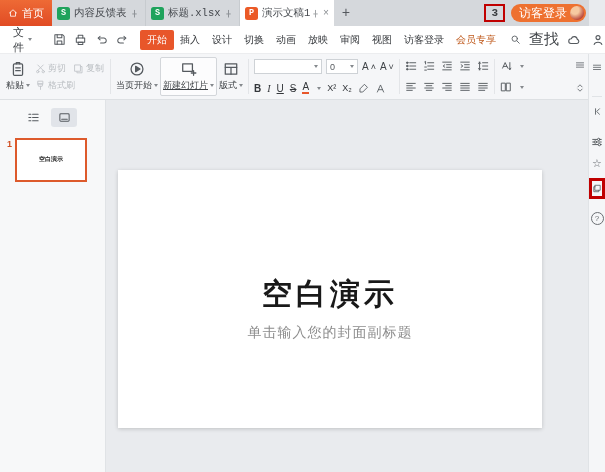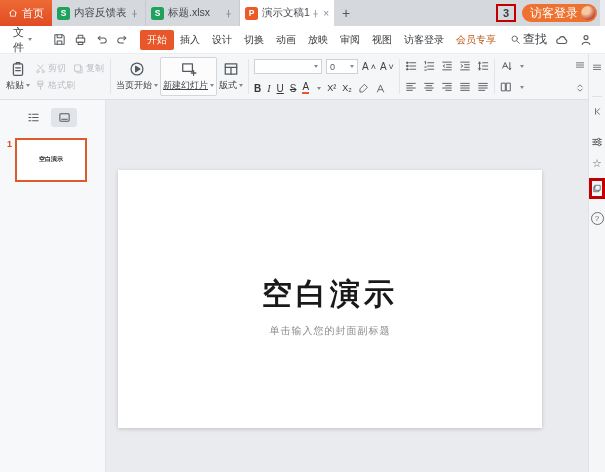--- a/index.html
+++ b/index.html
@@ -2,21 +2,21 @@
 <html><head>
 <meta charset="utf-8">
 <style>
   html,body{margin:0;padding:0;background:#fff;}
   .app{position:relative;width:605px;height:472px;background:#e9ebee;font-family:"Liberation Sans","DejaVu Sans",sans-serif;color:#3f4347;overflow:hidden;}
   svg.ic{stroke:#555a5f;fill:none;stroke-width:1.1;stroke-linecap:round;stroke-linejoin:round;display:block;}
   svg.ic.dis{stroke:#c0c4c8;}
   .cd{display:inline-block;width:0;height:0;border-left:2.5px solid transparent;border-right:2.5px solid transparent;border-top:3px solid #85898d;margin-left:2px;vertical-align:middle;}
 
   
-  .tabbar{position:absolute;top:0;left:0;right:5px;height:26px;background:#d5d8dc;display:flex;align-items:stretch;}
+  .tabbar{position:absolute;top:0;left:0;right:16px;height:26px;background:#d5d8dc;display:flex;align-items:stretch;font-family:Liberation Mono, monospace;}
   .home-tab{width:52px;background:linear-gradient(#ee6a35,#e14b24);color:#fff;display:flex;align-items:center;justify-content:center;gap:4px;font-size:11px;}
   .doc-tab{width:94px;display:flex;align-items:center;padding:0 5px;box-sizing:border-box;border-right:1px solid #c7cbcf;font-size:10.5px;color:#45494e;}
   .doc-tab.active{background:#fff;border-right:none;}
   .tab-ic{flex:0 0 13px;height:13px;border-radius:2.5px;color:#fff;font-size:8.5px;font-weight:bold;display:flex;align-items:center;justify-content:center;margin-right:4px;}
   .tab-ic.green{background:#1fa35c;}
   .tab-ic.orange{background:#eb5a27;}
   .tab-label{flex:1;white-space:nowrap;overflow:hidden;}
   .tab-pin{opacity:.55;margin:0 1px;flex:0 0 auto;}
   .tab-close{color:#8a8e92;font-size:10px;margin-left:2px;}
   .new-tab{width:24px;display:flex;align-items:center;justify-content:center;font-size:14px;color:#55595e;}
@@ -27,21 +27,21 @@
 
   
   .menubar{position:absolute;top:26px;left:0;right:0;height:28px;background:#fff;border-bottom:1px solid #ecedef;display:flex;align-items:center;padding:0 6px;box-sizing:border-box;gap:3px;}
   .mbtn{display:flex;align-items:center;gap:2px;padding:0 4px;font-size:11px;}
   .mb-sep{width:1px;height:14px;background:#e2e4e7;margin:0 3px;}
   .qat{display:flex;align-items:center;gap:8px;padding:0 5px;}
   .rtabs{display:flex;align-items:center;margin-left:3px;}
   .rtab{padding:3px 6px;font-size:10px;color:#34373b;white-space:nowrap;}
   .rtab.active{background:#e8562a;color:#fff;border-radius:2px;padding:3px 7px;}
   .rtab.vip{color:#c05b1e;}
-  .msearch{display:flex;align-items:center;gap:2px;font-size:12px;padding:0 5px;white-space:nowrap;}
+  .msearch{display:flex;align-items:center;gap:8px;font-size:15px;padding:0 5px;white-space:nowrap;}
   .mb-right{margin-left:auto;display:flex;align-items:center;gap:10px;padding-right:8px;}
 
   
   .toolbar{position:absolute;top:54px;left:0;right:17px;height:46px;background:#f5f6f8;border-bottom:1px solid #dde0e3;display:flex;align-items:stretch;padding:3px 2px 3px 4px;box-sizing:border-box;overflow:hidden;}
   .vsep{flex:0 0 1px;background:#e3e5e8;margin:2px 3px;}
   .bigbtn{flex:0 0 auto;display:flex;flex-direction:column;align-items:center;justify-content:center;gap:2px;padding:0 2px;}
   .bigbtn .lbl{font-size:9px;color:#3f4347;display:flex;align-items:center;white-space:nowrap;}
   .boxed{border:1px solid #d3d6da;background:#fcfcfd;border-radius:2px;text-decoration:underline;}
   .stack{display:flex;flex-direction:column;justify-content:center;gap:4px;padding:0 3px;}
   .srow{display:flex;align-items:center;gap:7px;}
@@ -67,21 +67,21 @@
   .vt.active{background:#e1e4e9;}
   .slideitem{display:flex;align-items:flex-start;gap:3px;padding:7px 0 0 7px;}
   .slidenum{font-size:9px;font-weight:bold;color:#cf4e22;padding-top:1px;}
   .thumb{width:72px;height:44px;background:#fff;border:2px solid #dd5a2c;box-sizing:border-box;position:relative;}
   .thumbtitle{position:absolute;top:15px;left:0;right:0;text-align:center;font-size:6px;font-weight:bold;color:#2b2b2b;}
 
   
   .canvas{position:absolute;top:100px;left:106px;right:17px;bottom:0;background:#e9ebee;}
   .slide{position:absolute;left:12px;top:70px;width:424px;height:258px;background:#fff;box-shadow:0 1px 4px rgba(0,0,0,.18);}
   .slidetitle{position:absolute;top:104px;left:0;right:0;text-align:center;font-size:30px;font-weight:bold;color:#191919;letter-spacing:4px;}
-  .slidesub{position:absolute;top:154px;left:0;right:0;text-align:center;font-size:10px;color:#8c8c8c;letter-spacing:1px;}
+  .slidesub{position:absolute;top:154px;left:0;right:0;text-align:center;font-size:14px;color:#8c8c8c;letter-spacing:1px;}
 
   
   .sidebar{position:absolute;top:54px;right:0;width:17px;bottom:0;background:#f5f6f8;border-left:1px solid #e0e3e6;box-sizing:border-box;}
   .sb{position:absolute;left:0;right:0;display:flex;justify-content:center;}
   .sb-div{position:absolute;left:3px;right:3px;height:1px;background:#e0e3e6;}
   .star{font-size:11px;color:#6a6e73;line-height:11px;}
   .help{width:11px;height:11px;border:1px solid #6a6e73;border-radius:50%;color:#6a6e73;font-size:8px;display:flex;align-items:center;justify-content:center;}
   .redbox{border:3px solid #c00000;padding:2px 0;width:100%;display:flex;justify-content:center;box-sizing:border-box;background:#f5f6f8;}
 </style>
 </head>

